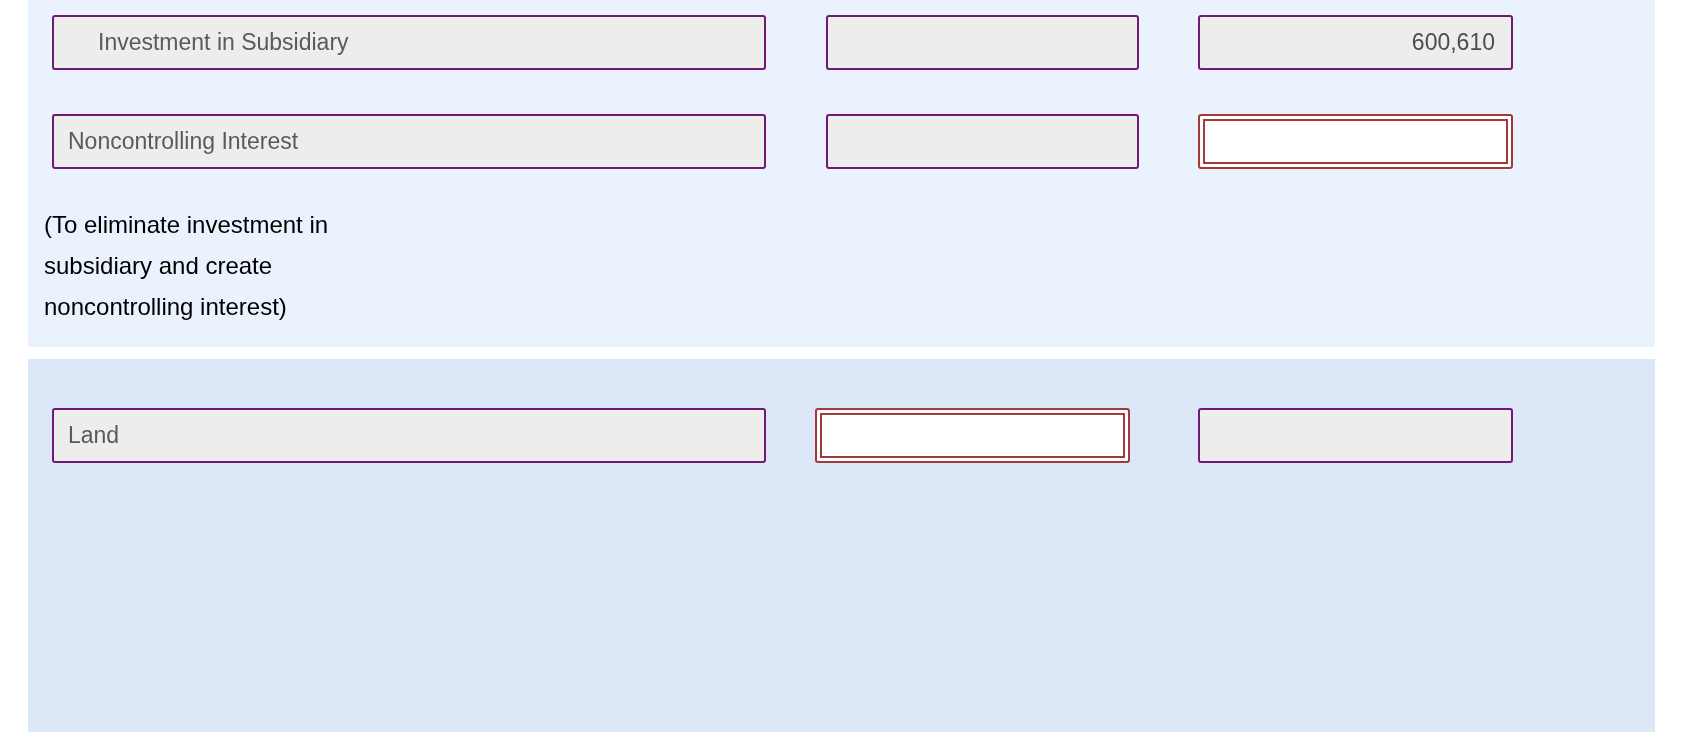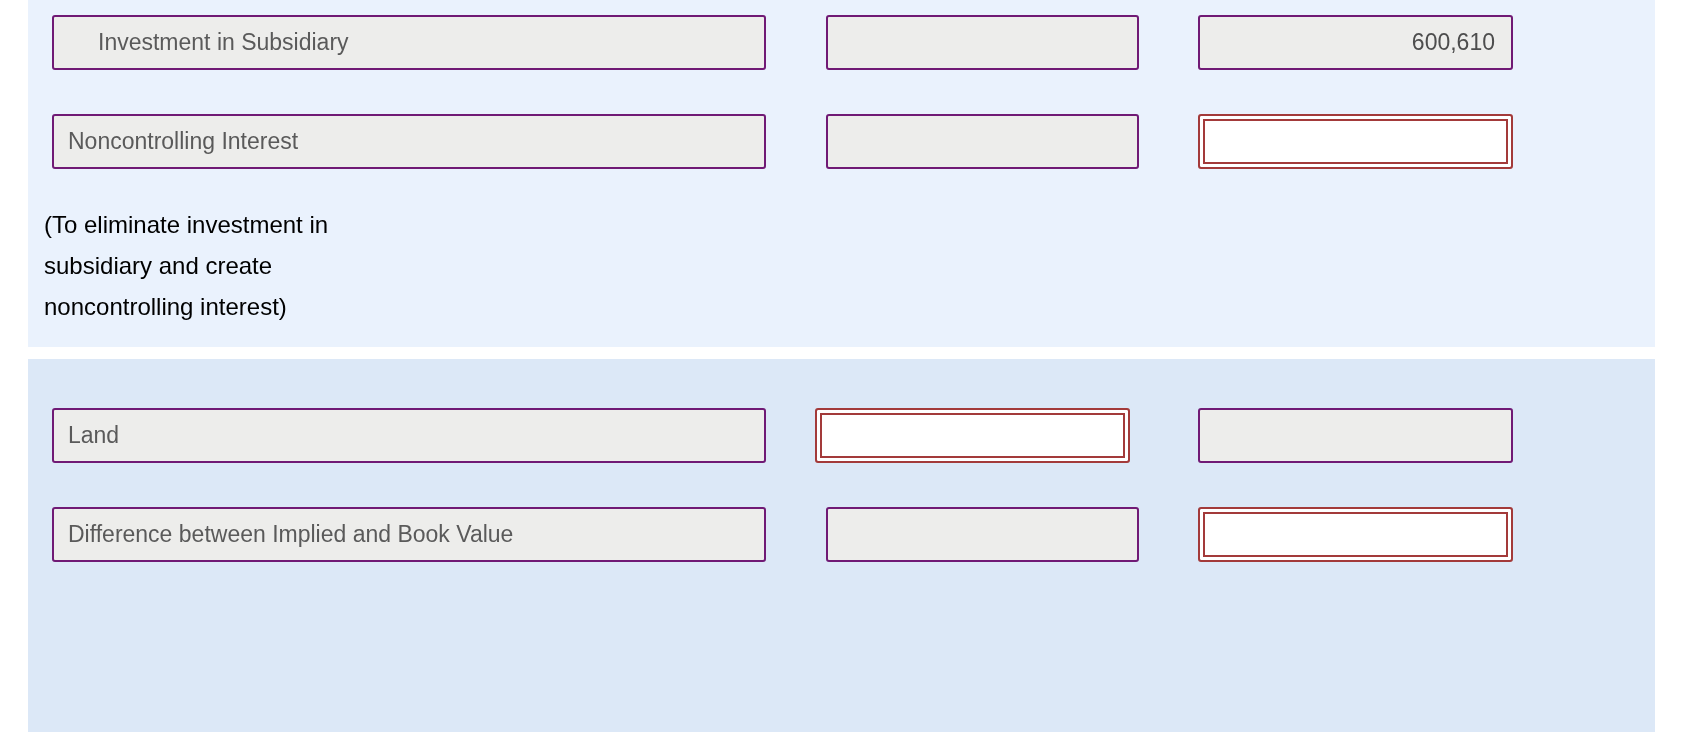--- a/index.html
+++ b/index.html
@@ -156,27 +156,16 @@
         <input type="text" class="field indent-small" readonly="" value="Land" style="">
       </div>
       <div class="cell col-debit">
         <input type="text" class="field answer" value="" style="">
       </div>
       <div class="cell col-credit">
         <input type="text" class="field amount" readonly="" value="" style="">
       </div>
     </div>
 
-    <div class="entry-row row-1">
-      <div class="cell col-account">
-        <input type="text" class="field indent-small" readonly="" value="Difference between Implied and Book Value" style="">
-      </div>
-      <div class="cell col-debit">
-        <input type="text" class="field amount" readonly="" value="" style="">
-      </div>
-      <div class="cell col-credit">
-        <input type="text" class="field answer" value="" style="">
-      </div>
-    </div>
 
   </div>
 
 </div>
 
 </body></html>

